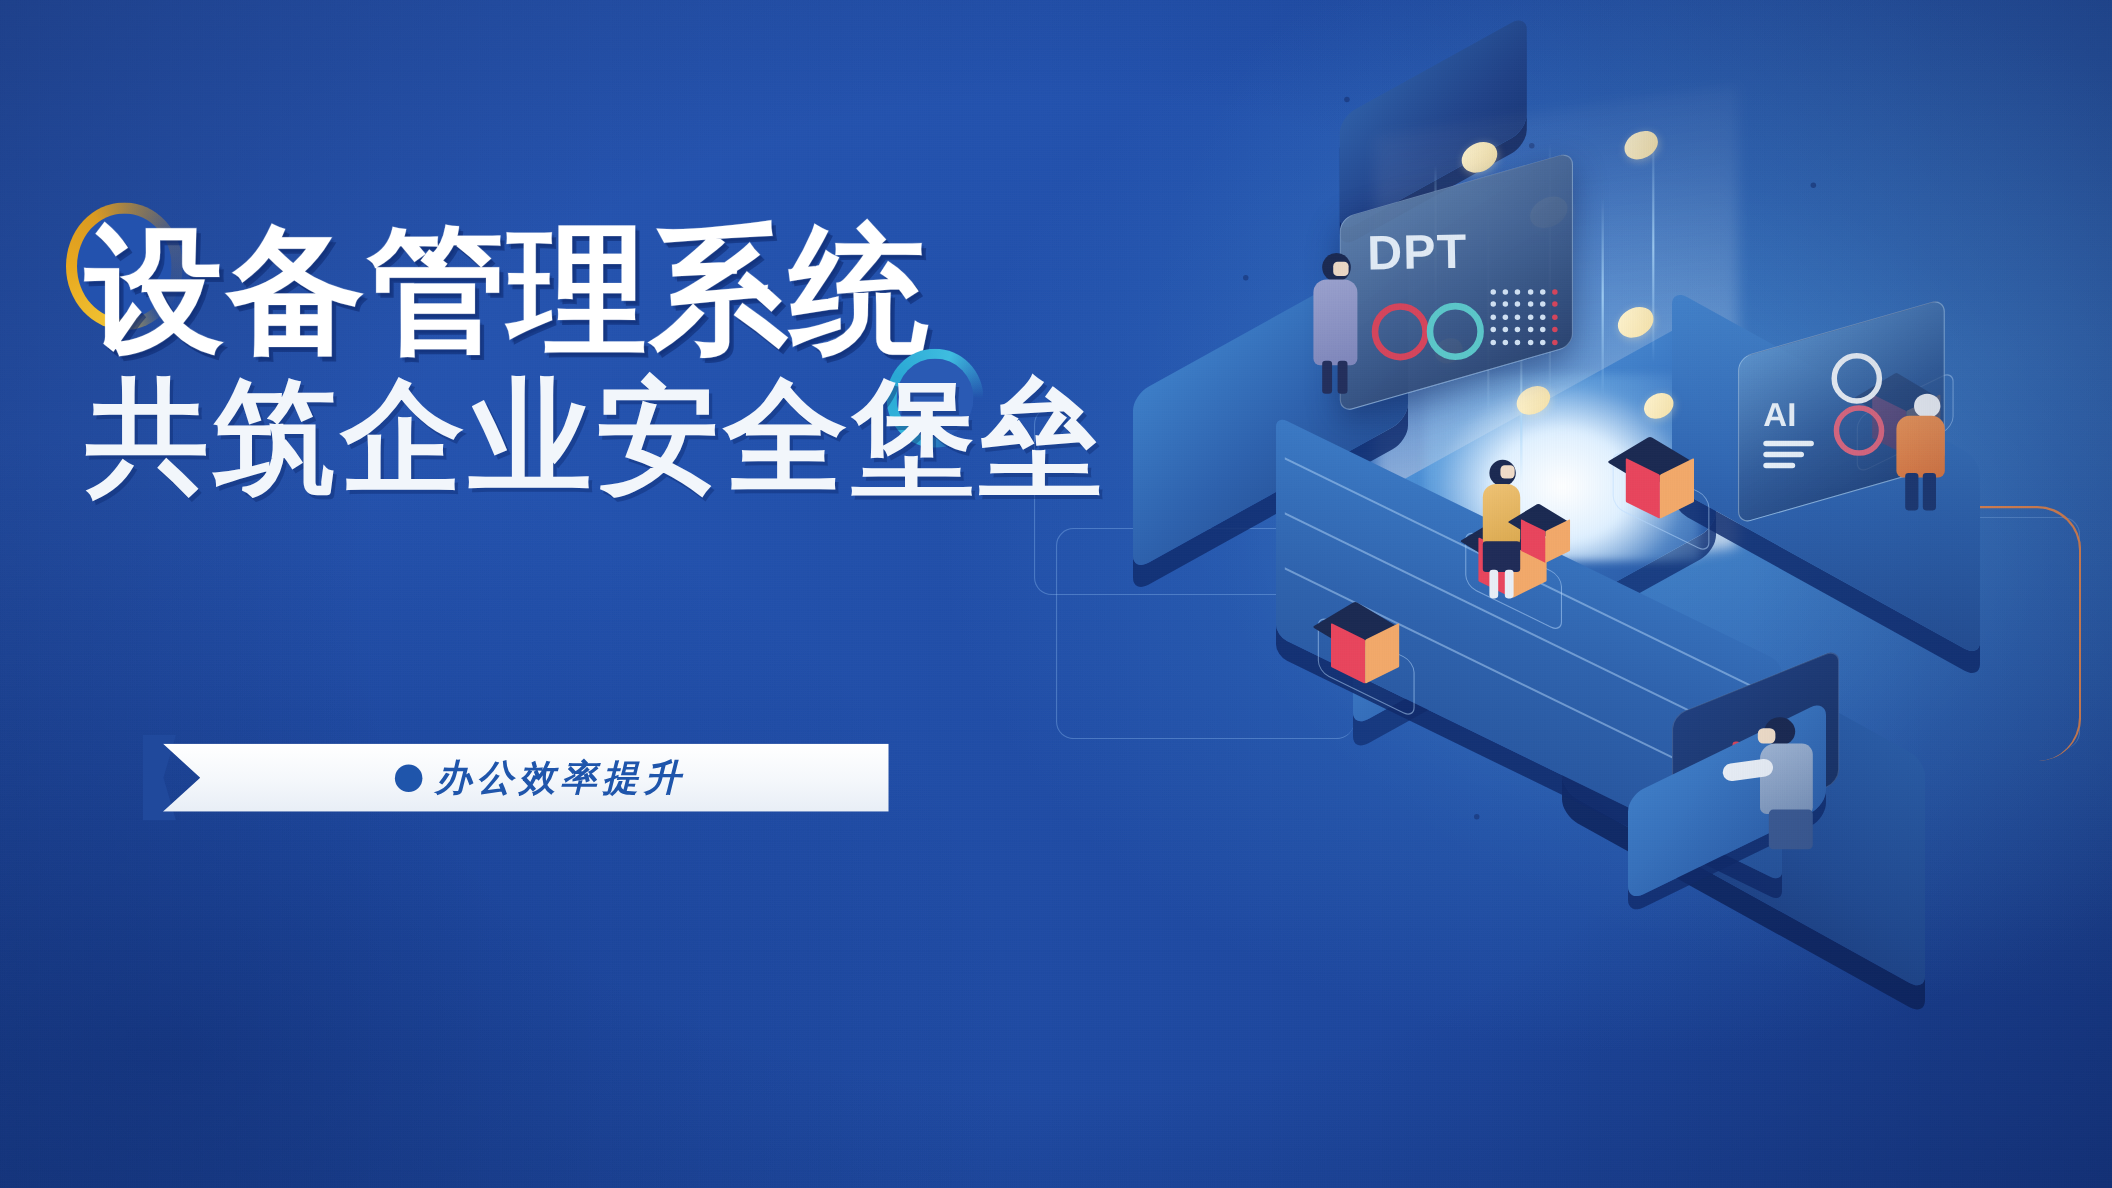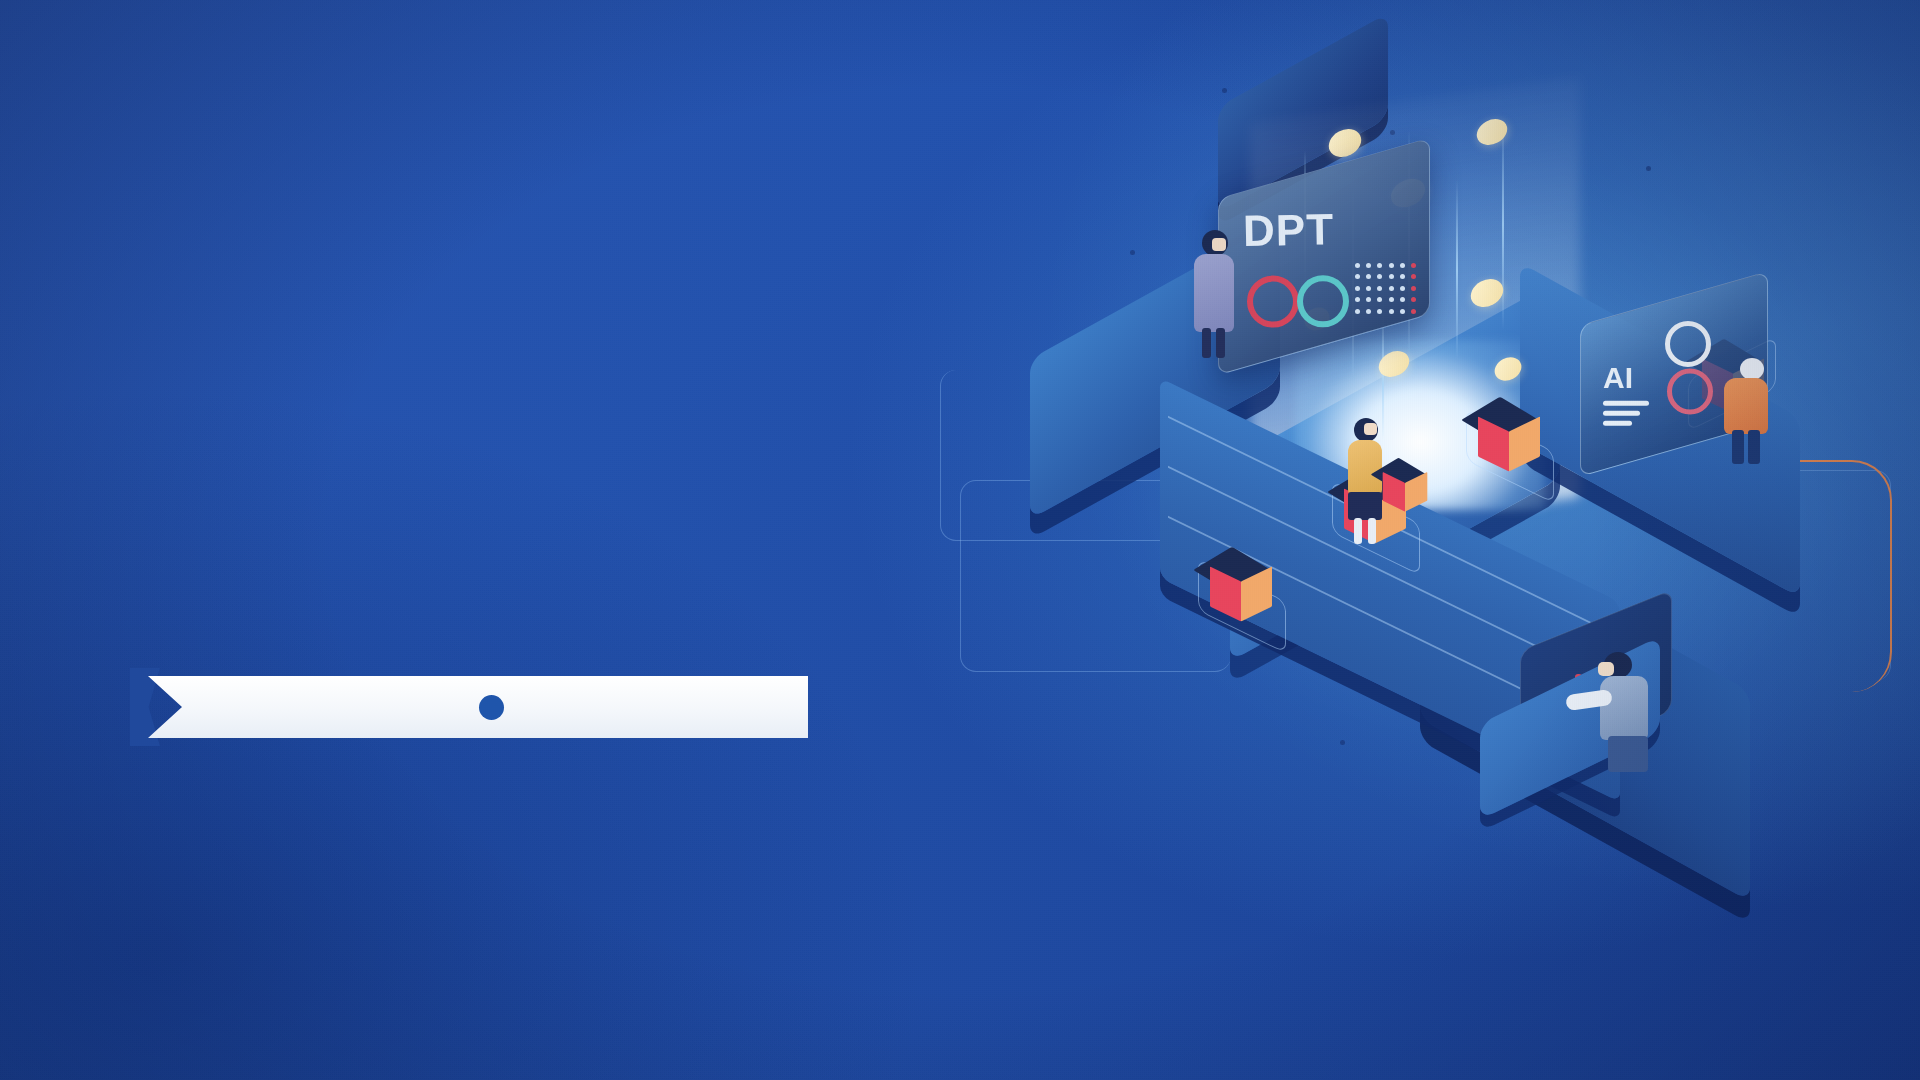--- a/index.html
+++ b/index.html
@@ -404,23 +404,32 @@
     <div class="person" style="left:500px;top:612px;width:70px;height:120px;">
       <div class="p-head" style="left:14px;top:0;width:28px;height:26px;background:#1b2a52;"></div>
       <div class="p-head" style="left:8px;top:10px;width:16px;height:14px;background:#eedcc8;border-radius:5px;"></div>
       <div class="p-body" style="left:10px;top:24px;width:48px;height:64px;background:linear-gradient(160deg,#9fb5d4,#7b95bb);border-radius:14px 10px 6px 6px;"></div>
       <div class="p-body" style="left:-24px;top:40px;width:46px;height:16px;background:#e8eef6;border-radius:8px;transform:rotate(-8deg);"></div>
       <div class="p-body" style="left:18px;top:84px;width:40px;height:36px;background:#3c5b94;border-radius:4px;"></div>
     </div>
 
   </div>
 
+  <div class="textblock">
+    <div class="ring-gold"></div>
+    <div class="title1">设备管理系统</div>
+    <div class="title2wrap">
+      <div class="ring-teal"></div>
+      <div class="title2">共筑企业安全堡垒</div>
+    </div>
+  </div>
 
   <div class="ribbon-tail"></div>
   <div class="ribbon">
     <div class="ribbon-inner">
       <span class="ribbon-dot"></span>
+      <span>办公效率提升</span>
     </div>
   </div>
 
   <div class="grain"></div>
   <div class="vignette"></div>
 </div>
 
 </body></html>

